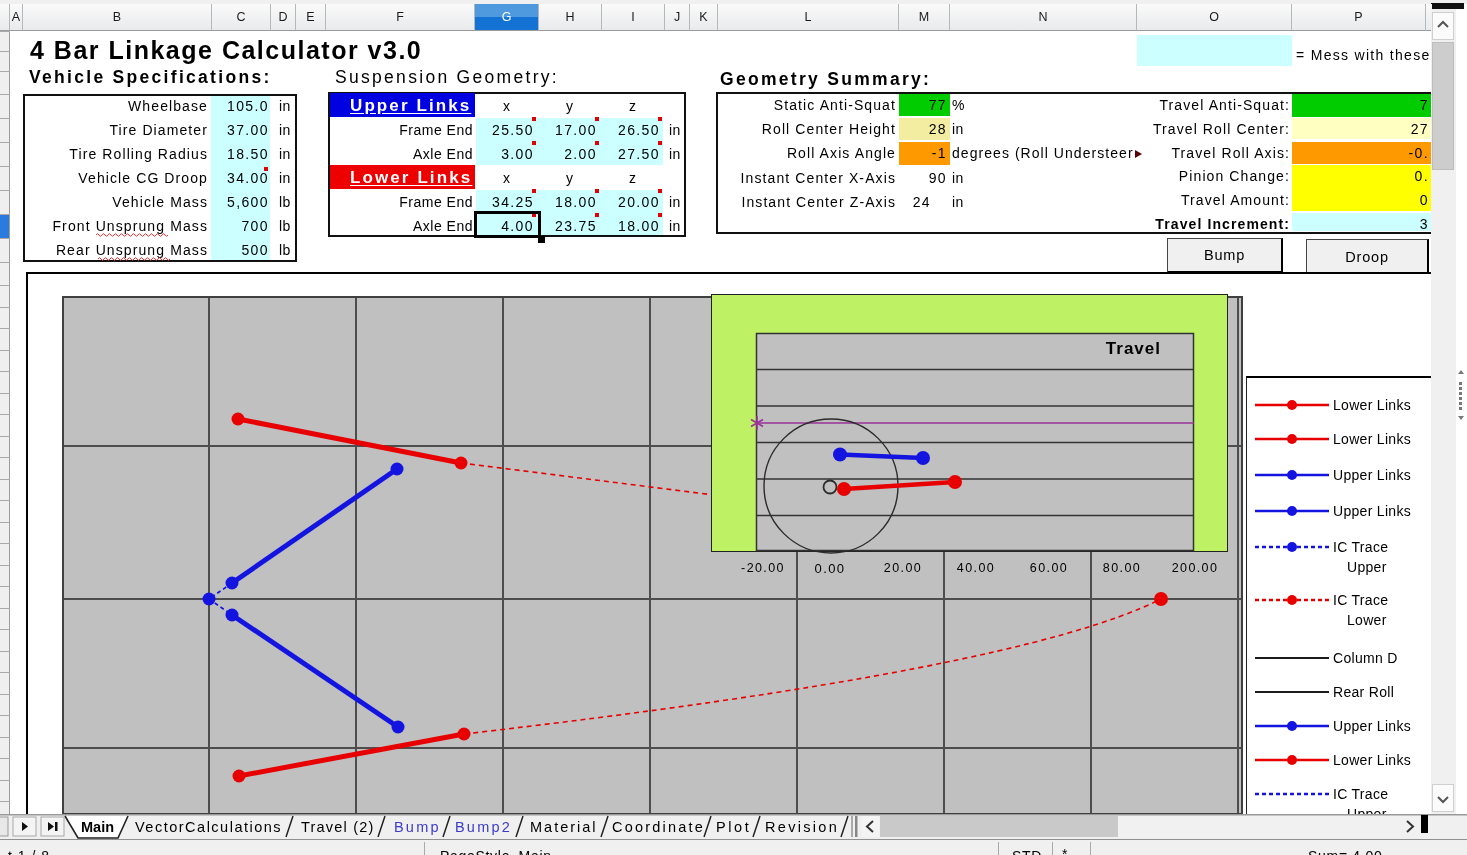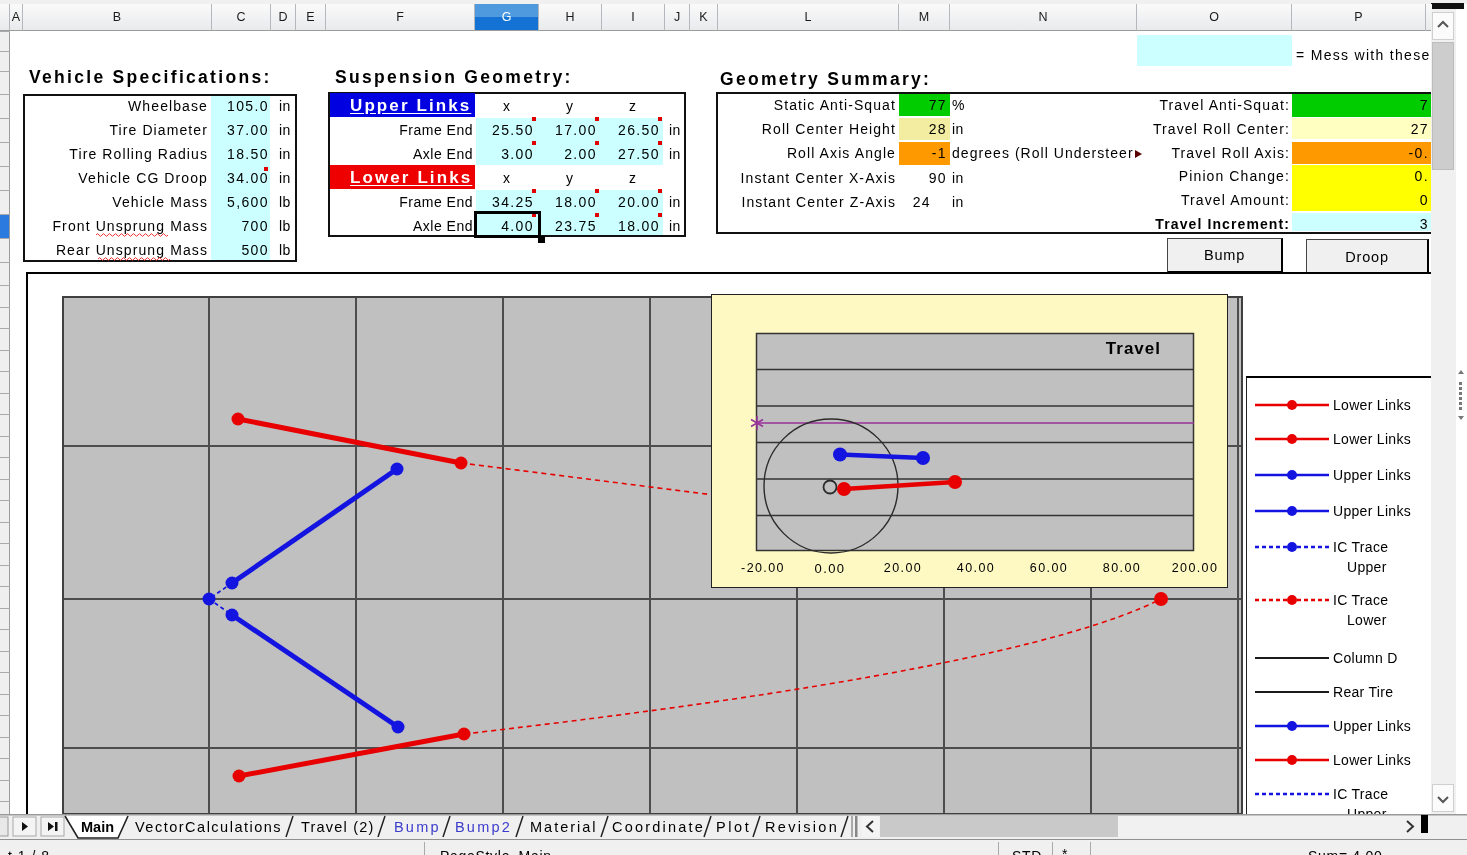--- a/index.html
+++ b/index.html
@@ -67,22 +67,23 @@
 <div class="a" style="left:0;top:650.5px;width:10px;height:1px;background:#a9a9a9"></div>
 <div class="a" style="left:0;top:672.0px;width:10px;height:1px;background:#a9a9a9"></div>
 <div class="a" style="left:0;top:693.5px;width:10px;height:1px;background:#a9a9a9"></div>
 <div class="a" style="left:0;top:715.0px;width:10px;height:1px;background:#a9a9a9"></div>
 <div class="a" style="left:0;top:736.5px;width:10px;height:1px;background:#a9a9a9"></div>
 <div class="a" style="left:0;top:758.0px;width:10px;height:1px;background:#a9a9a9"></div>
 <div class="a" style="left:0;top:779.5px;width:10px;height:1px;background:#a9a9a9"></div>
 <div class="a" style="left:0;top:801.0px;width:10px;height:1px;background:#a9a9a9"></div>
 <div class="a" style="left:0;top:822.5px;width:10px;height:1px;background:#a9a9a9"></div>
 <div class="a" style="left:0;top:215px;width:9px;height:23px;background:#2a7ae0"></div>
+<div class="tx" style="left:30px;top:38px;font-size:25px;font-weight:bold;letter-spacing:1.5px">4 Bar Linkage Calculator v3.0</div>
 <div class="tx" style="left:29px;top:69px;font-size:17.5px;font-weight:bold;letter-spacing:2.3px">Vehicle Specifications:</div>
-<div class="tx" style="left:335px;top:69px;font-size:17.5px;font-weight:bold;letter-spacing:2.3px">Suspension Geometry:</div>
+<div class="tx" style="left:335px;top:69px;font-size:17.5px;font-weight:normal;letter-spacing:2.3px">Suspension Geometry:</div>
 <div class="tx" style="left:720px;top:71px;font-size:17.5px;font-weight:bold;letter-spacing:2.3px">Geometry Summary:</div>
 <div class="a cyan" style="left:1137px;top:35px;width:155px;height:31px"></div>
 <div class="tx" style="left:1296px;top:48px;letter-spacing:1.3px">= Mess with these</div>
 <div class="a cyan" style="left:211px;top:94px;width:59px;height:166px"></div>
 <div class="a" style="left:23px;top:94px;width:274px;height:168px;border:2px solid #111;box-sizing:border-box"></div>
 <div class="tx" style="right:1259px;top:99px;letter-spacing:1.1px">Wheelbase</div>
 <div class="tx num" style="right:1198px;top:99px">105.0</div>
 <div class="tx" style="left:279px;top:99px">in</div>
 <div class="tx" style="right:1259px;top:123px;letter-spacing:1.1px">Tire Diameter</div>
 <div class="tx num" style="right:1198px;top:123px">37.00</div>
@@ -223,21 +224,21 @@
       <circle cx="399" cy="167" r="6.5" fill="#e80000"></circle>
       <circle cx="177" cy="480" r="6.5" fill="#e80000"></circle>
       <circle cx="402" cy="438" r="6.5" fill="#e80000"></circle>
       <circle cx="1099" cy="303" r="7" fill="#e80000"></circle>
       <circle cx="335" cy="173" r="6.5" fill="#1414e0"></circle>
       <circle cx="170" cy="287" r="6.5" fill="#1414e0"></circle>
       <circle cx="147" cy="303" r="6.5" fill="#1414e0"></circle>
       <circle cx="170" cy="319" r="6.5" fill="#1414e0"></circle>
       <circle cx="336" cy="431" r="6.5" fill="#1414e0"></circle>
     </svg>
-<div class="a" style="left:711px;top:294px;width:517px;height:294px;background:#fef9c3;border:1.5px solid #222;box-sizing:border-box">
+<div class="a" style="left:711px;top:294px;width:517px;height:258px;background:#bef264;border:1.5px solid #222;box-sizing:border-box">
       <svg style="position:absolute;left:0;top:0" width="514" height="291" viewBox="0 0 514 291">
         <rect x="44" y="38" width="438" height="218" fill="#c0c0c0"></rect>
         <g stroke="#333" stroke-width="1.3">
           <line x1="44" y1="74.5" x2="482" y2="74.5"></line>
           <line x1="44" y1="111" x2="482" y2="111"></line>
           <line x1="44" y1="147.5" x2="482" y2="147.5"></line>
           <line x1="44" y1="184" x2="482" y2="184"></line>
           <line x1="44" y1="220.5" x2="482" y2="220.5"></line>
         </g>
         <rect x="44.5" y="38.5" width="437" height="217" fill="none" stroke="#333" stroke-width="1.5"></rect>
@@ -294,21 +295,21 @@
       </svg>
       <div class="tx" style="left:86px;top:215px;letter-spacing:.3px">IC Trace</div>
       <div class="tx" style="left:100px;top:235px;letter-spacing:.3px">Lower</div>
       <svg style="position:absolute;left:8px;top:274px" width="74" height="12">
         <line x1="0" y1="6" x2="74" y2="6" stroke="#1a1a1a" stroke-width="2"></line>
       </svg>
       <div class="tx" style="left:86px;top:273px;letter-spacing:.3px">Column D</div>
       <svg style="position:absolute;left:8px;top:308px" width="74" height="12">
         <line x1="0" y1="6" x2="74" y2="6" stroke="#1a1a1a" stroke-width="2"></line>
       </svg>
-      <div class="tx" style="left:86px;top:307px;letter-spacing:.3px">Rear Tire</div>
+      <div class="tx" style="left:86px;top:307px;letter-spacing:.3px">Rear Roll</div>
       <svg style="position:absolute;left:8px;top:342px" width="74" height="12">
         <line x1="0" y1="6" x2="74" y2="6" stroke="#1414e0" stroke-width="2.6"></line>
         <circle cx="37" cy="6" r="5" fill="#1414e0"></circle>
       </svg>
       <div class="tx" style="left:86px;top:341px;letter-spacing:.3px">Upper Links</div>
       <svg style="position:absolute;left:8px;top:376px" width="74" height="12">
         <line x1="0" y1="6" x2="74" y2="6" stroke="#e80000" stroke-width="2.6"></line>
         <circle cx="37" cy="6" r="5" fill="#e80000"></circle>
       </svg>
       <div class="tx" style="left:86px;top:375px;letter-spacing:.3px">Lower Links</div>

